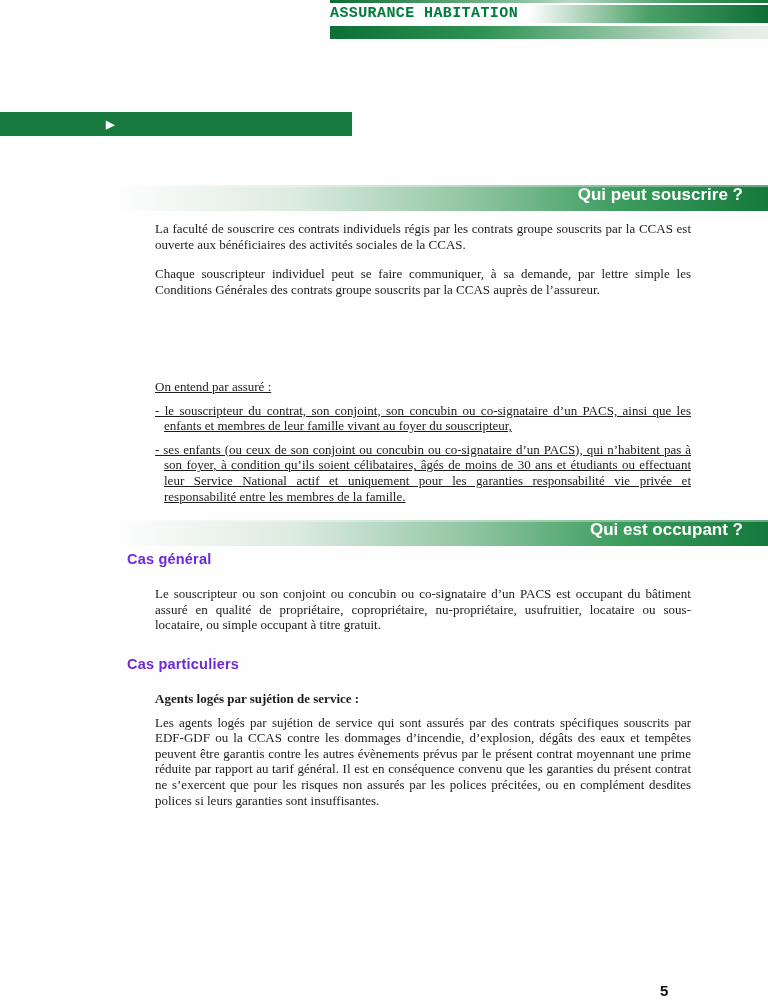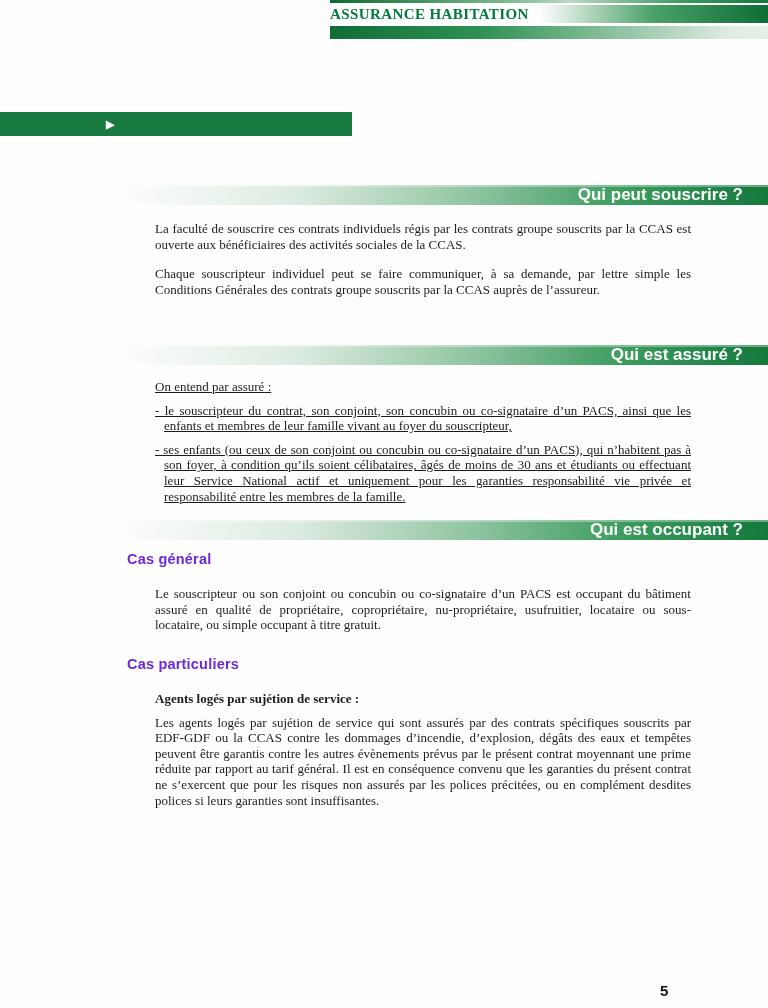--- a/index.html
+++ b/index.html
@@ -12,21 +12,21 @@
   
   .top-strip{
     position:absolute; left:330px; right:0; top:0; height:3px;
     background:linear-gradient(to right,#0d6b34 0%,#7ab98f 40%,#b9d8c4 55%,#3f9a61 80%,#15793c 100%);
   }
   .header-row{
     position:absolute; left:330px; right:0; top:5px; height:18px;
     display:flex; align-items:center;
   }
   .header-title{
-    color:#007b3c; font-family:Liberation Serif, serif; font-weight:bold;
+    color:#007b3c; font-family:Liberation Mono, monospace; font-weight:bold;
     font-size:15px; letter-spacing:.4px; white-space:nowrap; line-height:18px;
   }
   .header-band{
     flex:1; height:18px; margin-left:10px;
     background:linear-gradient(to right,#ffffff 0%,#cbe2d2 15%,#4aa167 50%,#0e6e36 100%);
   }
   .header-underbar{
     position:absolute; left:330px; right:0; top:26px; height:13px;
     background:linear-gradient(to right,#0d6f37 0%,#2f9254 35%,#9cc9ab 70%,#e2ece4 92%,#e6eee8 100%);
   }
@@ -36,21 +36,21 @@
     position:absolute; left:0; top:112px; width:352px; height:24px;
     background:#17793d; color:#ffffff;
     display:flex; align-items:center; box-sizing:border-box; padding-left:106px;
     font-family:"Liberation Sans",sans-serif; font-weight:bold;
   }
   .nav-banner .arrow{font-size:11px; margin-right:8px; line-height:24px;}
   .nav-banner .label{font-size:16px; letter-spacing:.2px; white-space:nowrap;}
 
   
   .section-bar{
-    position:absolute; left:115px; right:0; height:20px;
+    position:absolute; left:115px; right:0; height:26px;
     background:linear-gradient(to right,#fefefe 0%,#dcebe0 28%,#8fc4a1 55%,#3b9c5d 78%,#15793c 100%);
     color:#ffffff; font-family:"Liberation Sans",sans-serif; font-weight:bold;
     font-size:17px; line-height:20px; text-align:right;
     box-sizing:border-box; padding-right:25px;
     box-shadow:inset 0 2px 0 rgba(255,255,255,.35);
   }
   .bar-souscrire{top:185px;}
   .bar-assure{top:345px;}
   .bar-occupant{top:520px;}
 
@@ -99,21 +99,20 @@
   <div class="nav-banner">
     <span class="arrow">▶</span>
   </div>
 
   <div class="section-bar bar-souscrire">Qui peut souscrire ?</div>
   <div class="copy block-souscrire">
     <p class="sp">La faculté de souscrire ces contrats individuels régis par les contrats groupe souscrits par la CCAS est ouverte aux bénéficiaires des activités sociales de la CCAS.</p>
     <p>Chaque souscripteur individuel peut se faire communiquer, à sa demande, par lettre simple les Conditions Générales des contrats groupe souscrits par la CCAS auprès de l’assureur.</p>
   </div>
 
-  <div class="section-bar bar-assure">Qui est assuré ?</div>
   <div class="copy block-assure">
     <p>On entend par assuré :</p>
     <p class="hang">- le souscripteur du contrat, son conjoint, son concubin ou co-signataire d’un PACS, ainsi que les enfants et membres de leur famille vivant au foyer du souscripteur,</p>
     <p class="hang">- ses enfants (ou ceux de son conjoint ou concubin ou co-signataire d’un PACS), qui n’habitent pas à son foyer, à condition qu’ils soient célibataires, âgés de moins de 30 ans et étudiants ou effectuant leur Service National actif et uniquement pour les garanties responsabilité vie privée et responsabilité entre les membres de la famille.</p>
   </div>
 
   <div class="section-bar bar-occupant">Qui est occupant ?</div>
 
   <div class="subhead subhead-casgen">Cas général</div>
   <div class="copy block-casgen-body">

